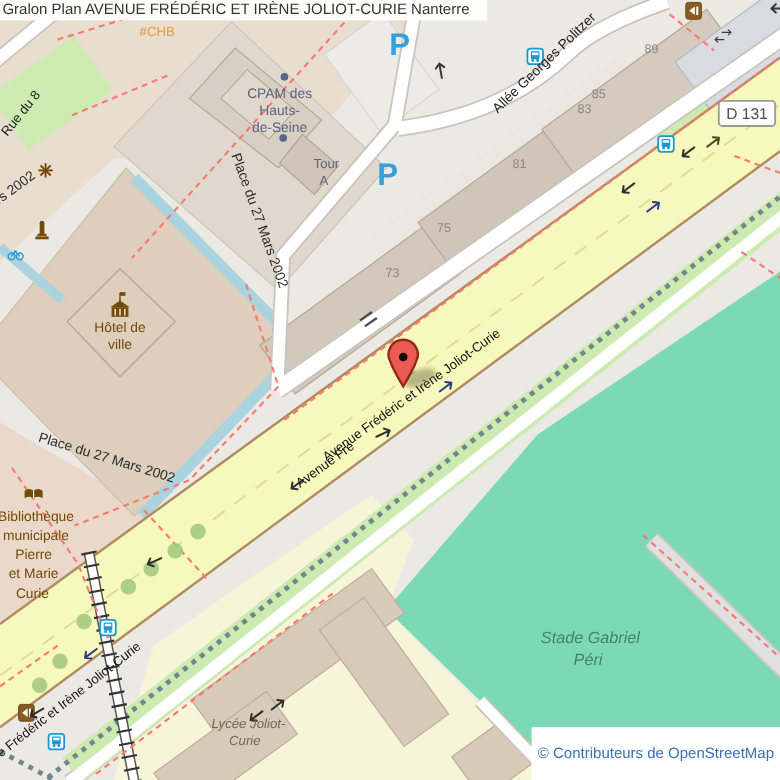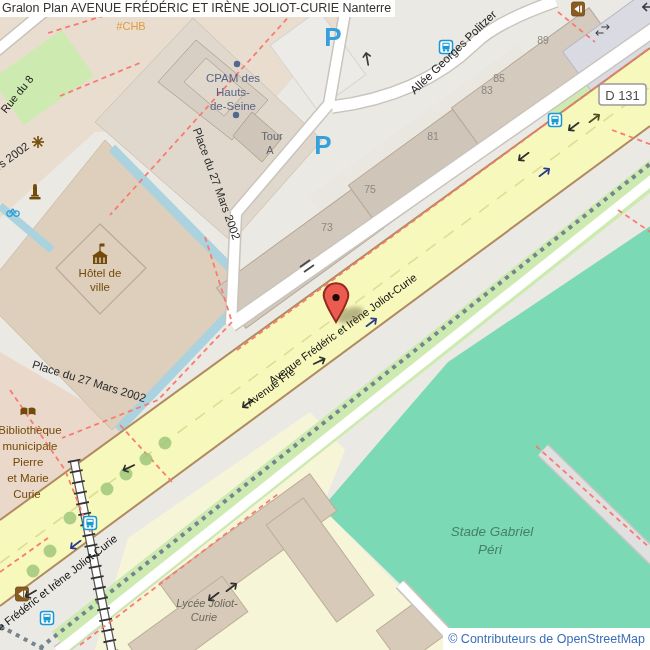--- a/index.html
+++ b/index.html
@@ -1,22 +1,22 @@
 <!DOCTYPE html>
 <html><head>
 <meta charset="utf-8">
 <style>
   html,body{margin:0;padding:0;background:#fff;}
   #map{position:relative;width:650px;height:650px;overflow:hidden;
        font-family:"Liberation Sans",sans-serif;background:#ebe9e4;}
   #map svg{position:absolute;left:0;top:0;}
   .overlay{position:absolute;background:rgba(255,255,255,.92);color:#333;
-           font-size:12.5px;line-height:16px;padding:0 4px 1px 2px;white-space:nowrap;}
+           font-size:12.5px;line-height:16px;padding:0 15px 1px 2px;white-space:nowrap;}
   #title{left:0;top:0;}
-  #attrib{right:0;bottom:0;color:#3b6fb6;font-size:12.5px;padding:3px 5px;background:#fff;cursor:pointer;}
+  #attrib{right:0;bottom:0;color:#3b6fb6;font-size:12.5px;padding:14px 5px;background:#fff;cursor:pointer;}
   text{font-family:"Liberation Sans",sans-serif;}
 </style>
 </head>
 <body>
 
 <div id="map">
 <svg width="650" height="650" viewBox="0 0 650 650">
   <defs>
     <symbol id="ic-bus" overflow="visible">
       <rect x="-6.5" y="-6.5" width="13" height="13" rx="2.5" fill="#fff" stroke="#1899d5" stroke-width="1.5"></rect>

